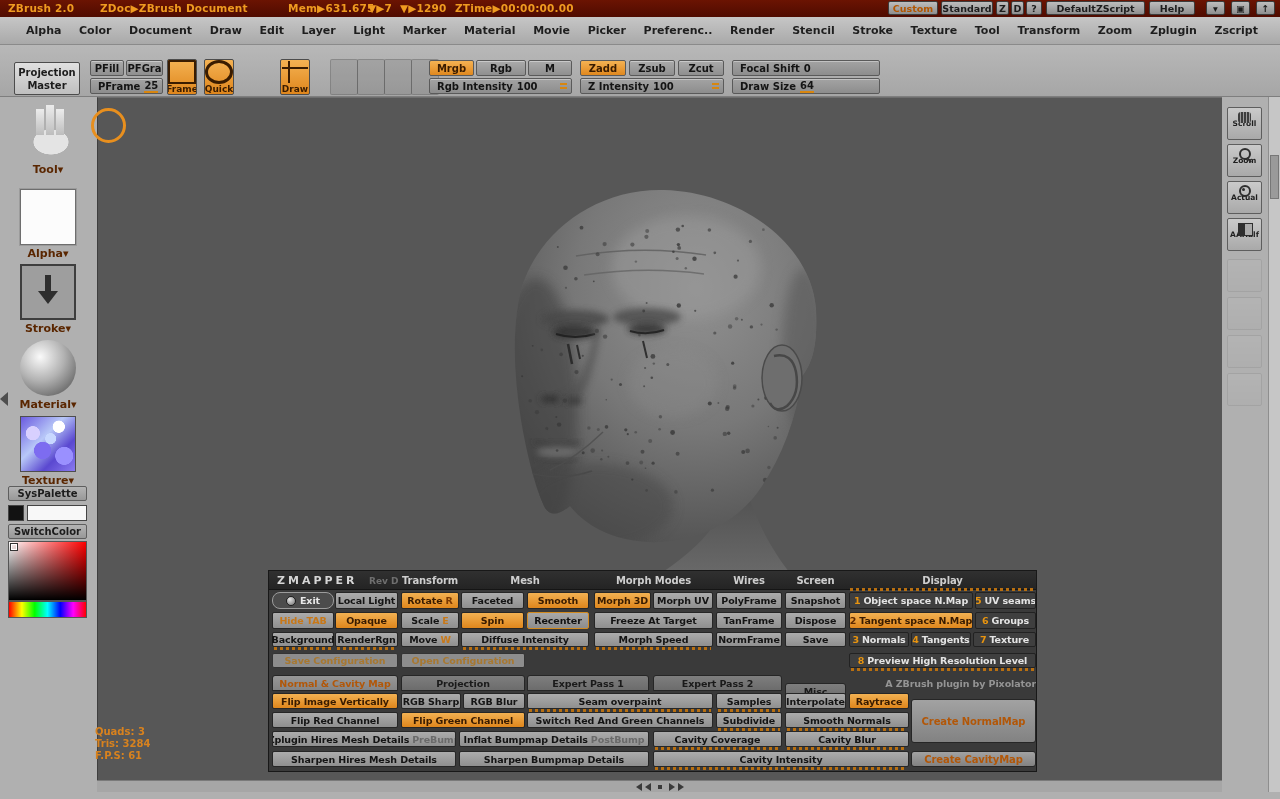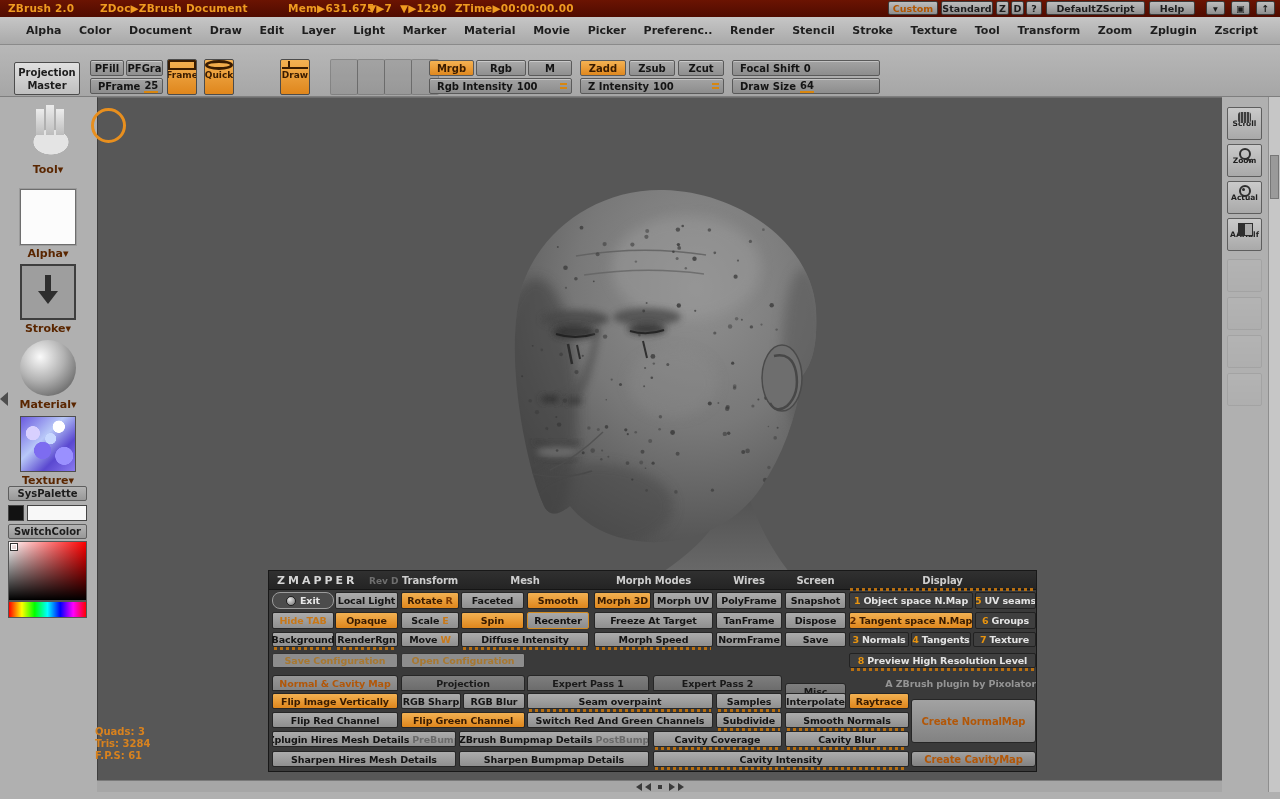--- a/index.html
+++ b/index.html
@@ -23,21 +23,21 @@
   .toolbar{position:absolute;left:0;top:45px;width:1280px;height:52px;background:linear-gradient(#b8b8b8,#a6a6a6);border-bottom:1px solid #7e7e7e;}
   .tc{position:absolute;display:flex;align-items:center;justify-content:center;font-size:10px;font-weight:bold;color:#141414;
       white-space:nowrap;overflow:hidden;border-radius:2px;}
   .tc .post,.tc .val{margin-left:4px;}
   .v-g{background:linear-gradient(#ababab,#8f8f8f);border:1px solid #5a5a5a;box-shadow:inset 0 1px 0 #c9c9c9;}
   .v-o{background:linear-gradient(#f4b253,#e0881e);border:1px solid #5a5a5a;color:#3a1c00;}
   .v-slider{background:linear-gradient(#a3a3a3,#8d8d8d);border:1px solid #5a5a5a;box-shadow:inset 0 1px 0 #c2c2c2;justify-content:flex-start;padding-left:7px;}
   .v-pm{background:linear-gradient(#e0e0e0,#bfbfbf);border:1px solid #4c4c4c;color:#1c1c1c;text-align:center;font-size:10px;line-height:1.3;
         display:flex;align-items:center;justify-content:center;padding:2px;white-space:normal;}
   .v-oi{background:linear-gradient(#f4b253,#df861c);border:1px solid #4c4c4c;color:#3a1c00;flex-direction:column;justify-content:flex-end;
-        font-size:9px;padding-bottom:14px;}
+        font-size:9px;padding-bottom:0;}
   .v-oi .zic{flex:1;display:flex;align-items:center;justify-content:center;width:100%;}
   .v-ghost{background:rgba(90,90,90,.18);border:1px solid rgba(60,60,60,.25);}
   .hm-r::after{content:"";position:absolute;right:4px;top:4px;bottom:4px;width:7px;
                background:repeating-linear-gradient(0deg,#d8860f 0 2px,rgba(0,0,0,0) 2px 4px);}
   .hm-u .val{border-bottom:2px solid #d8860f;padding-bottom:0;}
 
   
   .ic-cube{width:12px;height:12px;border:2px solid #3a1c00;}
   .ic-ring{width:13px;height:13px;border:3px solid #3a1c00;border-radius:50%;}
   .ic-cross{position:relative;width:15px;height:15px;}
@@ -894,21 +894,21 @@
         <span class="lbl">Create NormalMap</span>
 
       </div>
       <div class="zc v-zb post-dim" style="left: 3px; top: 160px; width: 184px; height: 16px;">
 
         <span class="lbl">Zplugin Hires Mesh Details</span>
         <span class="post">PreBump</span>
       </div>
       <div class="zc v-zb post-dim" style="left: 190px; top: 160px; width: 190px; height: 16px;">
 
-        <span class="lbl">ZBrush Bumpmap Details</span>
+        <span class="lbl">Inflat Bumpmap Details</span>
         <span class="post">PostBump</span>
       </div>
       <div class="zc v-zb tk" style="left: 384px; top: 160px; width: 129px; height: 16px;">
 
         <span class="lbl">Cavity Coverage</span>
 
       </div>
       <div class="zc v-zb tk" style="left: 516px; top: 160px; width: 124px; height: 16px;">
 
         <span class="lbl">Cavity Blur</span>

